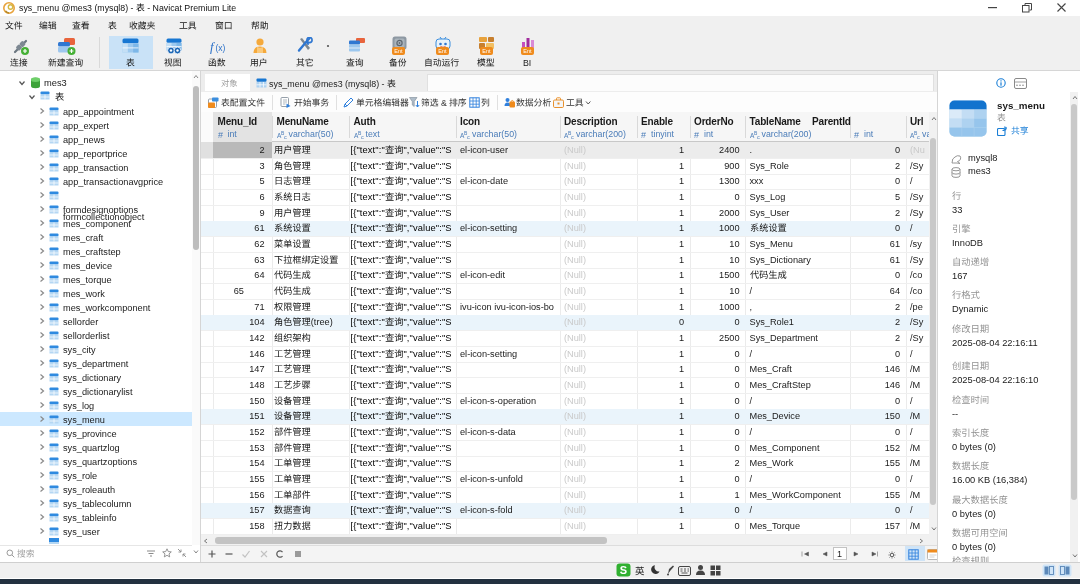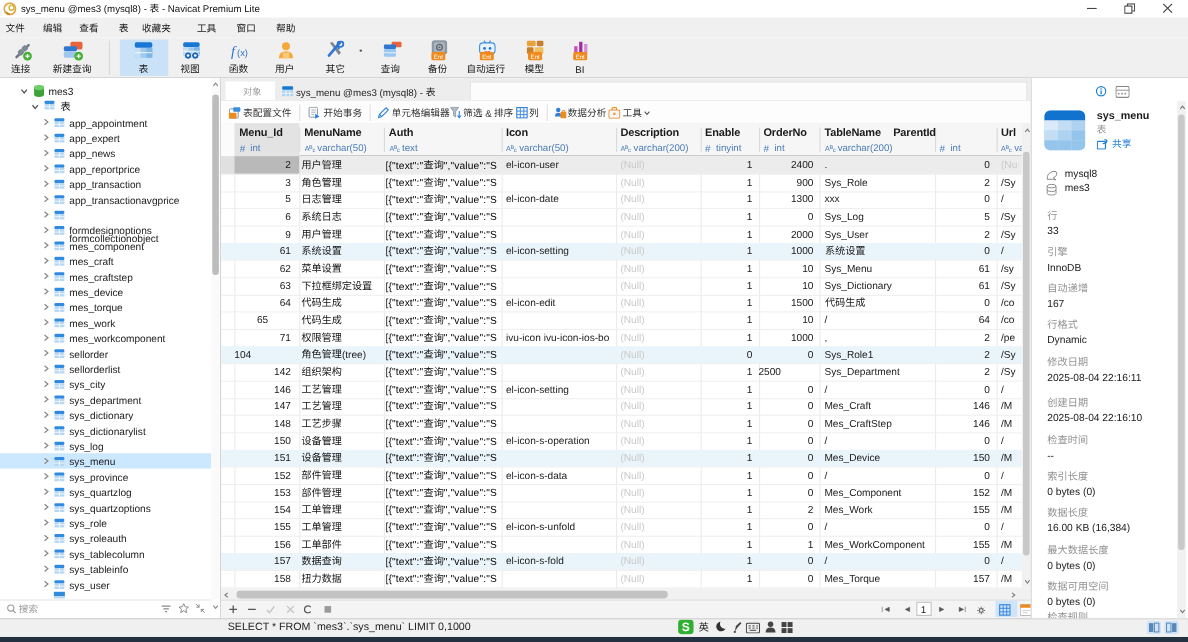--- a/index.html
+++ b/index.html
@@ -1096,21 +1096,21 @@
       </svg>","value":"S</div>
     <div style="position:absolute;left:460.0px;top:301.7px;font-size:9.2px;color:#1a1a1a;line-height:11.2px;white-space:pre;">ivu-icon ivu-icon-ios-bo</div>
     <div style="position:absolute;left:564.0px;top:301.7px;font-size:9.2px;color:#c9c9c9;line-height:11.2px;white-space:pre;">(Null)</div>
     <div style="position:absolute;left:0px;top:301.7px;font-size:9.2px;color:#1a1a1a;line-height:11.2px;white-space:pre;left:636.5px;width:47.5px;text-align:right;">1</div>
     <div style="position:absolute;left:0px;top:301.7px;font-size:9.2px;color:#1a1a1a;line-height:11.2px;white-space:pre;left:689.5px;width:50.0px;text-align:right;">1000</div>
     <div style="position:absolute;left:749.5px;top:301.7px;font-size:9.2px;color:#1a1a1a;line-height:11.2px;white-space:pre;">,</div>
     <div style="position:absolute;left:0px;top:301.7px;font-size:9.2px;color:#1a1a1a;line-height:11.2px;white-space:pre;left:849.5px;width:50.5px;text-align:right;">2</div>
     <div style="position:absolute;left:910.0px;top:301.7px;font-size:9.2px;color:#1a1a1a;line-height:11.2px;white-space:pre;">/pe</div>
     <div style="position:absolute;left:201px;top:314.67px;width:728px;height:1px;background:#efefef;"></div>
     <div style="position:absolute;left:201px;top:314.67px;width:728px;height:15.67px;background:#eaf4fb;"></div>
-    <div style="position:absolute;left:0px;top:317.37px;font-size:9.2px;color:#1a1a1a;line-height:11.2px;white-space:pre;left:213px;width:51.5px;">104</div>
+    <div style="position:absolute;left:0px;top:317.37px;font-size:9.2px;color:#1a1a1a;line-height:11.2px;white-space:pre;left:213px;width:51.5px;text-align:right;">104</div>
     <div style="position:absolute;left:274px;top:317.37px;font-size:9.2px;color:#1a1a1a;line-height:11.2px;white-space:pre;"><svg style="width:36.8px;height:9.2px;vertical-align:-1.10px;fill:#1a1a1a;overflow:visible" viewBox="0 -880 4000 1000">
         <use href="#g61" x="0"></use>
         <use href="#g62" x="1000"></use>
         <use href="#g59" x="2000"></use>
         <use href="#g60" x="3000"></use>
       </svg>(tree)</div>
     <div style="position:absolute;left:350.5px;top:317.37px;width:104.0px;height:12px;overflow:hidden;font-size:9.3px;line-height:11px;white-space:pre;letter-spacing:0.12px;">[{"text":"<svg style="width:18.6px;height:9.3px;vertical-align:-1.12px;fill:#1a1a1a;overflow:visible" viewBox="0 -880 2000 1000">
         <use href="#g5" x="0"></use>
         <use href="#g20" x="1000"></use>
       </svg>","value":"S</div>
@@ -1127,21 +1127,21 @@
         <use href="#g81" x="1000"></use>
         <use href="#g82" x="2000"></use>
         <use href="#g83" x="3000"></use>
       </svg></div>
     <div style="position:absolute;left:350.5px;top:333.04px;width:104.0px;height:12px;overflow:hidden;font-size:9.3px;line-height:11px;white-space:pre;letter-spacing:0.12px;">[{"text":"<svg style="width:18.6px;height:9.3px;vertical-align:-1.12px;fill:#1a1a1a;overflow:visible" viewBox="0 -880 2000 1000">
         <use href="#g5" x="0"></use>
         <use href="#g20" x="1000"></use>
       </svg>","value":"S</div>
     <div style="position:absolute;left:564.0px;top:333.04px;font-size:9.2px;color:#c9c9c9;line-height:11.2px;white-space:pre;">(Null)</div>
     <div style="position:absolute;left:0px;top:333.04px;font-size:9.2px;color:#1a1a1a;line-height:11.2px;white-space:pre;left:636.5px;width:47.5px;text-align:right;">1</div>
-    <div style="position:absolute;left:0px;top:333.04px;font-size:9.2px;color:#1a1a1a;line-height:11.2px;white-space:pre;left:689.5px;width:50.0px;text-align:left;">2500</div>
+    <div style="position:absolute;left:0px;top:333.04px;font-size:9.2px;color:#1a1a1a;line-height:11.2px;white-space:pre;left:689.5px;width:50.0px;text-align:right;">2500</div>
     <div style="position:absolute;left:749.5px;top:333.04px;font-size:9.2px;color:#1a1a1a;line-height:11.2px;white-space:pre;">Sys_Department</div>
     <div style="position:absolute;left:0px;top:333.04px;font-size:9.2px;color:#1a1a1a;line-height:11.2px;white-space:pre;left:849.5px;width:50.5px;text-align:right;">2</div>
     <div style="position:absolute;left:910.0px;top:333.04px;font-size:9.2px;color:#1a1a1a;line-height:11.2px;white-space:pre;">/Sy</div>
     <div style="position:absolute;left:201px;top:346.01000000000005px;width:728px;height:1px;background:#efefef;"></div>
     <div style="position:absolute;left:0px;top:348.71px;font-size:9.2px;color:#1a1a1a;line-height:11.2px;white-space:pre;left:213px;width:51.5px;text-align:right;">146</div>
     <div style="position:absolute;left:274px;top:348.71px;font-size:9.2px;color:#1a1a1a;line-height:11.2px;white-space:pre;"><svg style="width:36.8px;height:9.2px;vertical-align:-1.10px;fill:#1a1a1a;overflow:visible" viewBox="0 -880 4000 1000">
         <use href="#g10" x="0"></use>
         <use href="#g84" x="1000"></use>
         <use href="#g59" x="2000"></use>
         <use href="#g60" x="3000"></use>
@@ -1419,21 +1419,20 @@
     <svg style="position:absolute;left:908px;top:548.5px;" width="11" height="11" viewBox="0 0 11 11">
       <rect x="0.8" y="0.8" width="9.4" height="9.4" fill="none" stroke="#2f80dd" stroke-width="1"></rect>
       <path d="M4 0.8 V10.2 M7.2 0.8 V10.2 M0.8 4 H10.2 M0.8 7.2 H10.2" stroke="#2f80dd" stroke-width="0.8"></path>
     </svg>
     <svg style="position:absolute;left:927px;top:548.5px;" width="12" height="11" viewBox="0 0 12 11">
       <rect x="0.5" y="0.5" width="11" height="10" rx="1" fill="#fff" stroke="#b9b9b9"></rect>
       <rect x="0.5" y="0.5" width="11" height="3" fill="#ef8b1d"></rect>
       <path d="M2.5 6 h7 M2.5 8 h5" stroke="#c9c9c9" stroke-width="0.8"></path>
     </svg>
     <div style="position:absolute;left:200px;top:562px;width:880px;height:16px;background:#f0f0f0;border-top:1px solid #cfcfcf;box-sizing:border-box;"></div>
-    <div style="position:absolute;left:207px;top:565px;font-size:9.7px;color:#222;line-height:11.7px;white-space:pre;">SELECT * FROM `mes3`.`sys_menu` LIMIT 0,1000</div>
     <svg style="position:absolute;left:616px;top:563px;" width="15" height="14" viewBox="0 0 15 14">
       <rect x="0.5" y="0.5" width="14" height="13" rx="3" fill="#30b030"></rect>
       <text x="7.5" y="11" font-size="11" fill="#fff" text-anchor="middle" font-family="Liberation Sans" font-weight="bold">S</text>
     </svg>
     <div style="position:absolute;left:635px;top:565px;font-size:9.5px;color:#222;line-height:11.5px;white-space:pre;"><svg style="width:9.5px;height:9.5px;vertical-align:-1.14px;fill:#222;overflow:visible" viewBox="0 -880 1000 1000">
         <use href="#g90" x="0"></use>
       </svg></div>
     <svg style="position:absolute;left:650px;top:564px;" width="12" height="12" viewBox="0 0 12 12">
       <path d="M9.5 7.5 A4.4 4.4 0 1 1 5 1.2 A4.4 4.4 0 0 0 9.5 7.5" fill="#333"></path>
     </svg>

